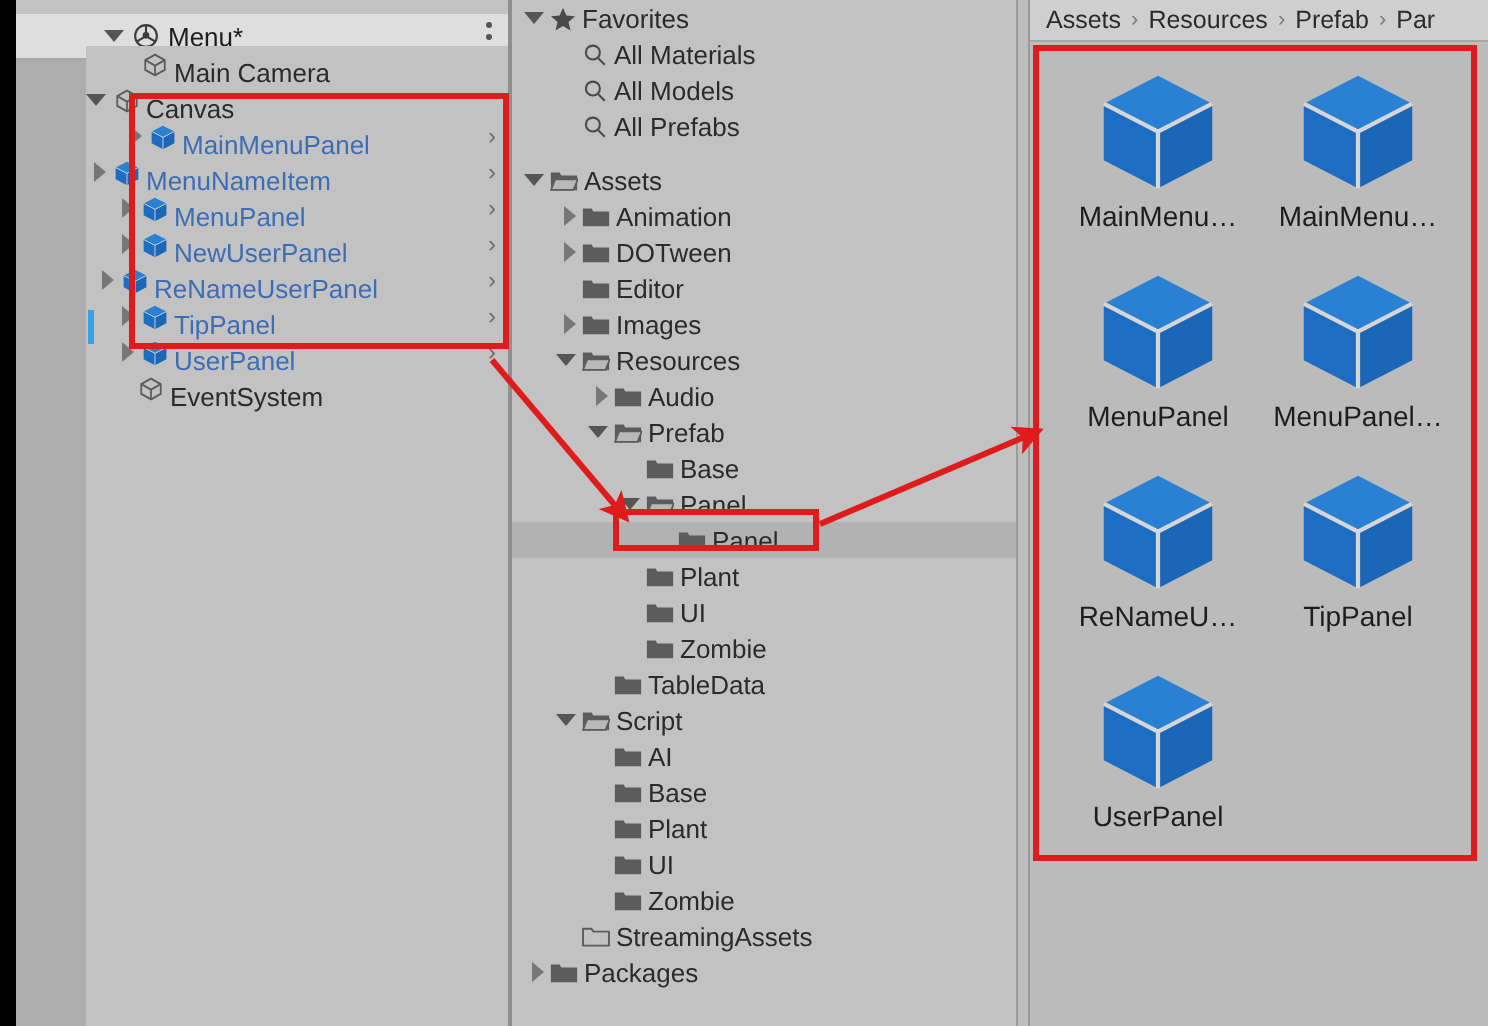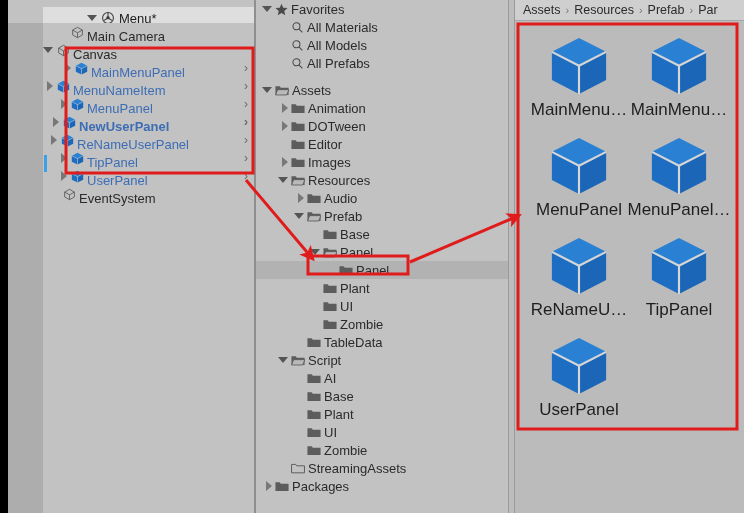--- a/index.html
+++ b/index.html
@@ -36,21 +36,20 @@
   .gutter-strip {
     position: absolute; left: 8px; top: 23px;
     width: 35px; height: 490px;
     background: #adadad;
   }
   .hier-header {
     position: absolute; left: 8px; top: 7px;
     width: 246px; height: 23px;
     background: #dedede;
     border-bottom: 1px solid #a8a8a8;
-    margin-left: 35px;
   }
   .hier-header-inner {
     display: flex; align-items: center; height: 22px;
     padding-left: 44px;
     font-size: 13px; color: #1c1c1c;
   }
   .tri-down {
     width: 0; height: 0;
     border-left: 5px solid transparent;
     border-right: 5px solid transparent;
@@ -162,21 +161,21 @@
     padding: 12px 10px 0 14px;
   }
   .asset-cell {
     width: 100px;
     height: 100px;
     display: flex; flex-direction: column;
     align-items: center; justify-content: flex-start;
   }
   .asset-label {
     margin-top: 4px;
-    font-size: 17px;
+    font-size: 14px;
     color: #1e1e1e;
     text-align: right;
     white-space: nowrap;
   }
 
   
   #anno {
     position: absolute; left: 0; top: 0;
     width: 744px; height: 513px;
     pointer-events: none;
@@ -271,21 +270,21 @@
             <polygon points="16,2 30,9.2 16,16.4 2,9.2" fill="#2a80d2"></polygon>
             <polygon points="2,9.2 16,16.4 16,31 2,23.8" fill="#1d6ec2"></polygon>
             <polygon points="30,9.2 16,16.4 16,31 30,23.8" fill="#1b66b6"></polygon>
             <g stroke="#d6d6d6" stroke-width="1.1" fill="none">
               <path d="M2,9.2 L16,16.4 L30,9.2 M16,16.4 L16,31"></path>
             </g>
           </svg>
           <span class="lbl">MenuPanel</span>
           <span class="chev">›</span>
         </div>
-        <div class="hrow prefab" style="padding-left: 6px; font-weight: bold;">
+        <div class="hrow prefab" style="padding-left: 14px;">
           <span class="tw">
             <span class="tri-right"></span>
           </span>
           <svg width="13" height="13" viewBox="0 0 32 32" style="display: block;">
             <polygon points="16,2 30,9.2 16,16.4 2,9.2" fill="#2a80d2"></polygon>
             <polygon points="2,9.2 16,16.4 16,31 2,23.8" fill="#1d6ec2"></polygon>
             <polygon points="30,9.2 16,16.4 16,31 30,23.8" fill="#1b66b6"></polygon>
             <g stroke="#d6d6d6" stroke-width="1.1" fill="none">
               <path d="M2,9.2 L16,16.4 L30,9.2 M16,16.4 L16,31"></path>
             </g>
@@ -331,21 +330,21 @@
             <polygon points="16,2 30,9.2 16,16.4 2,9.2" fill="#2a80d2"></polygon>
             <polygon points="2,9.2 16,16.4 16,31 2,23.8" fill="#1d6ec2"></polygon>
             <polygon points="30,9.2 16,16.4 16,31 30,23.8" fill="#1b66b6"></polygon>
             <g stroke="#d6d6d6" stroke-width="1.1" fill="none">
               <path d="M2,9.2 L16,16.4 L30,9.2 M16,16.4 L16,31"></path>
             </g>
           </svg>
           <span class="lbl">UserPanel</span>
           <span class="chev">›</span>
         </div>
-        <div class="hrow" style="padding-left: 6px;">
+        <div class="hrow" style="padding-left: 12px;">
           <span class="tw"></span>
           <svg width="13" height="13" viewBox="0 0 16 16" style="display: block;">
             <g fill="none" stroke="#5c5c5c" stroke-width="1.1" stroke-linejoin="round">
               <path d="M8 1.6 L14 5 L14 11 L8 14.4 L2 11 L2 5 Z"></path>
               <path d="M2 5 L8 8.4 L14 5 M8 8.4 L8 14.4"></path>
             </g>
           </svg>
           <span class="lbl">EventSystem</span>
         </div>
       </div>

